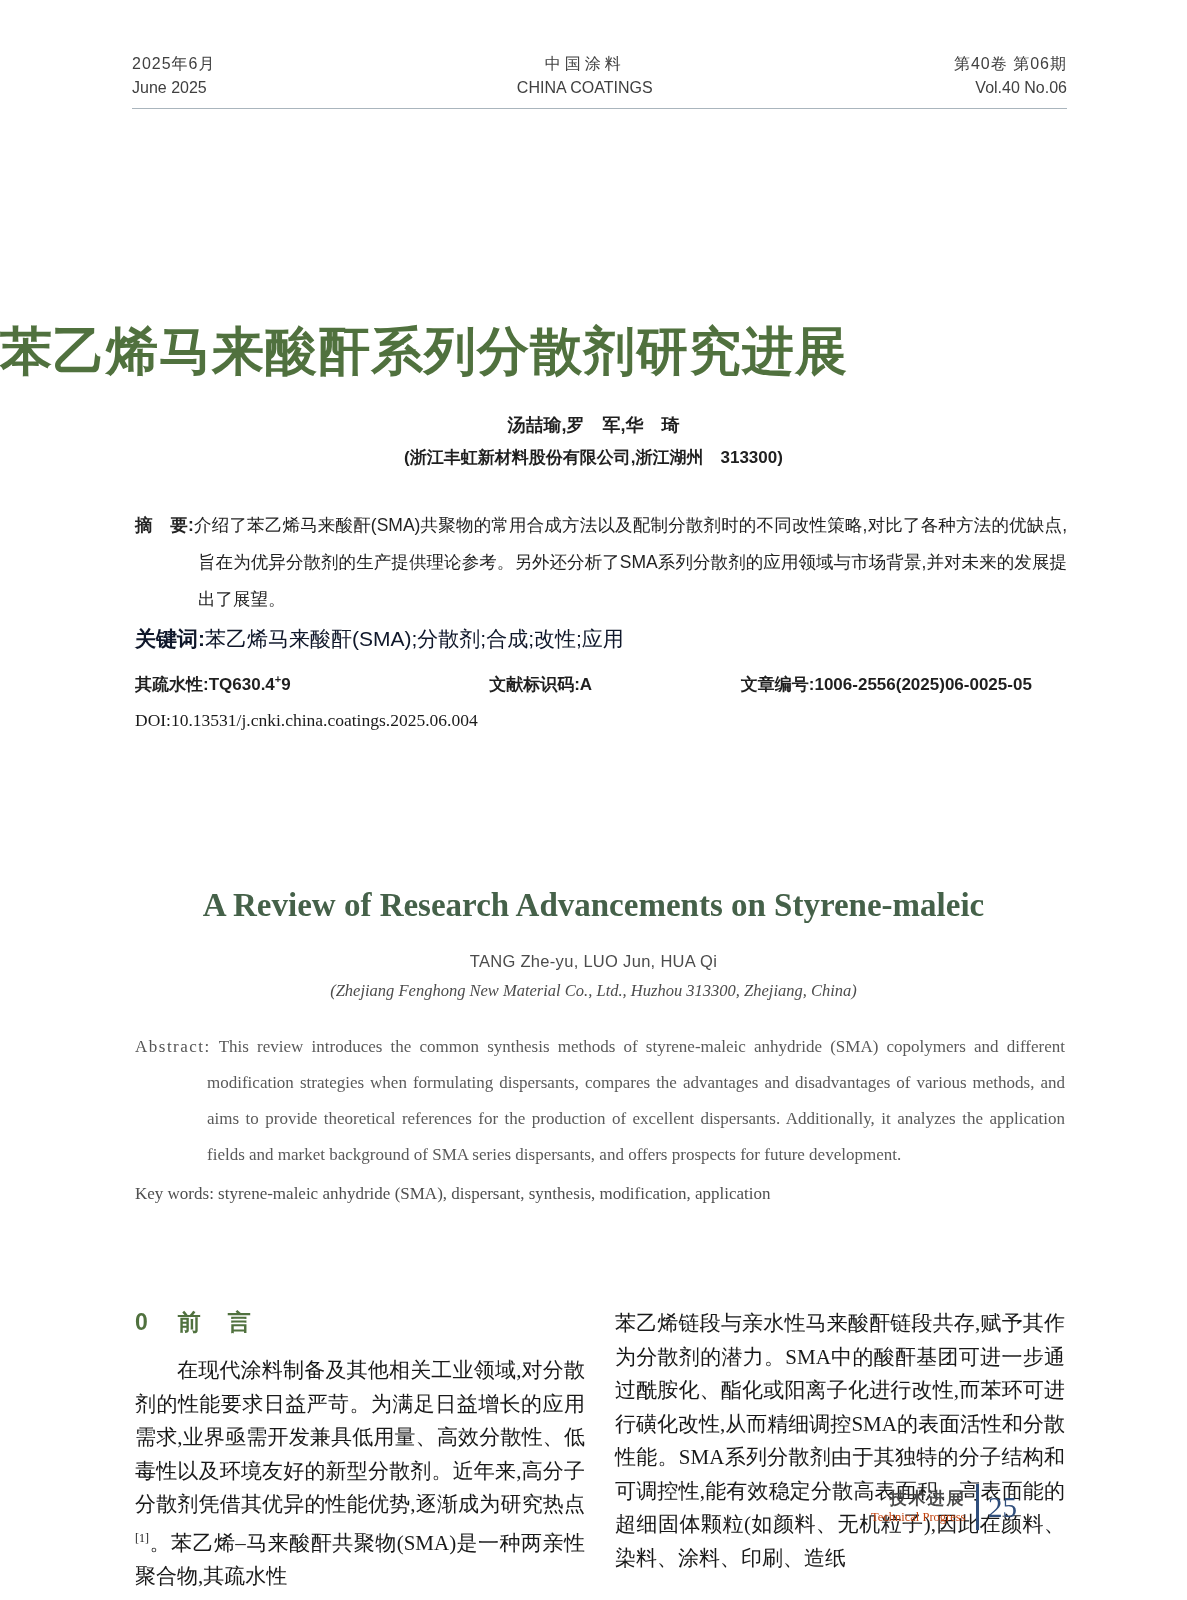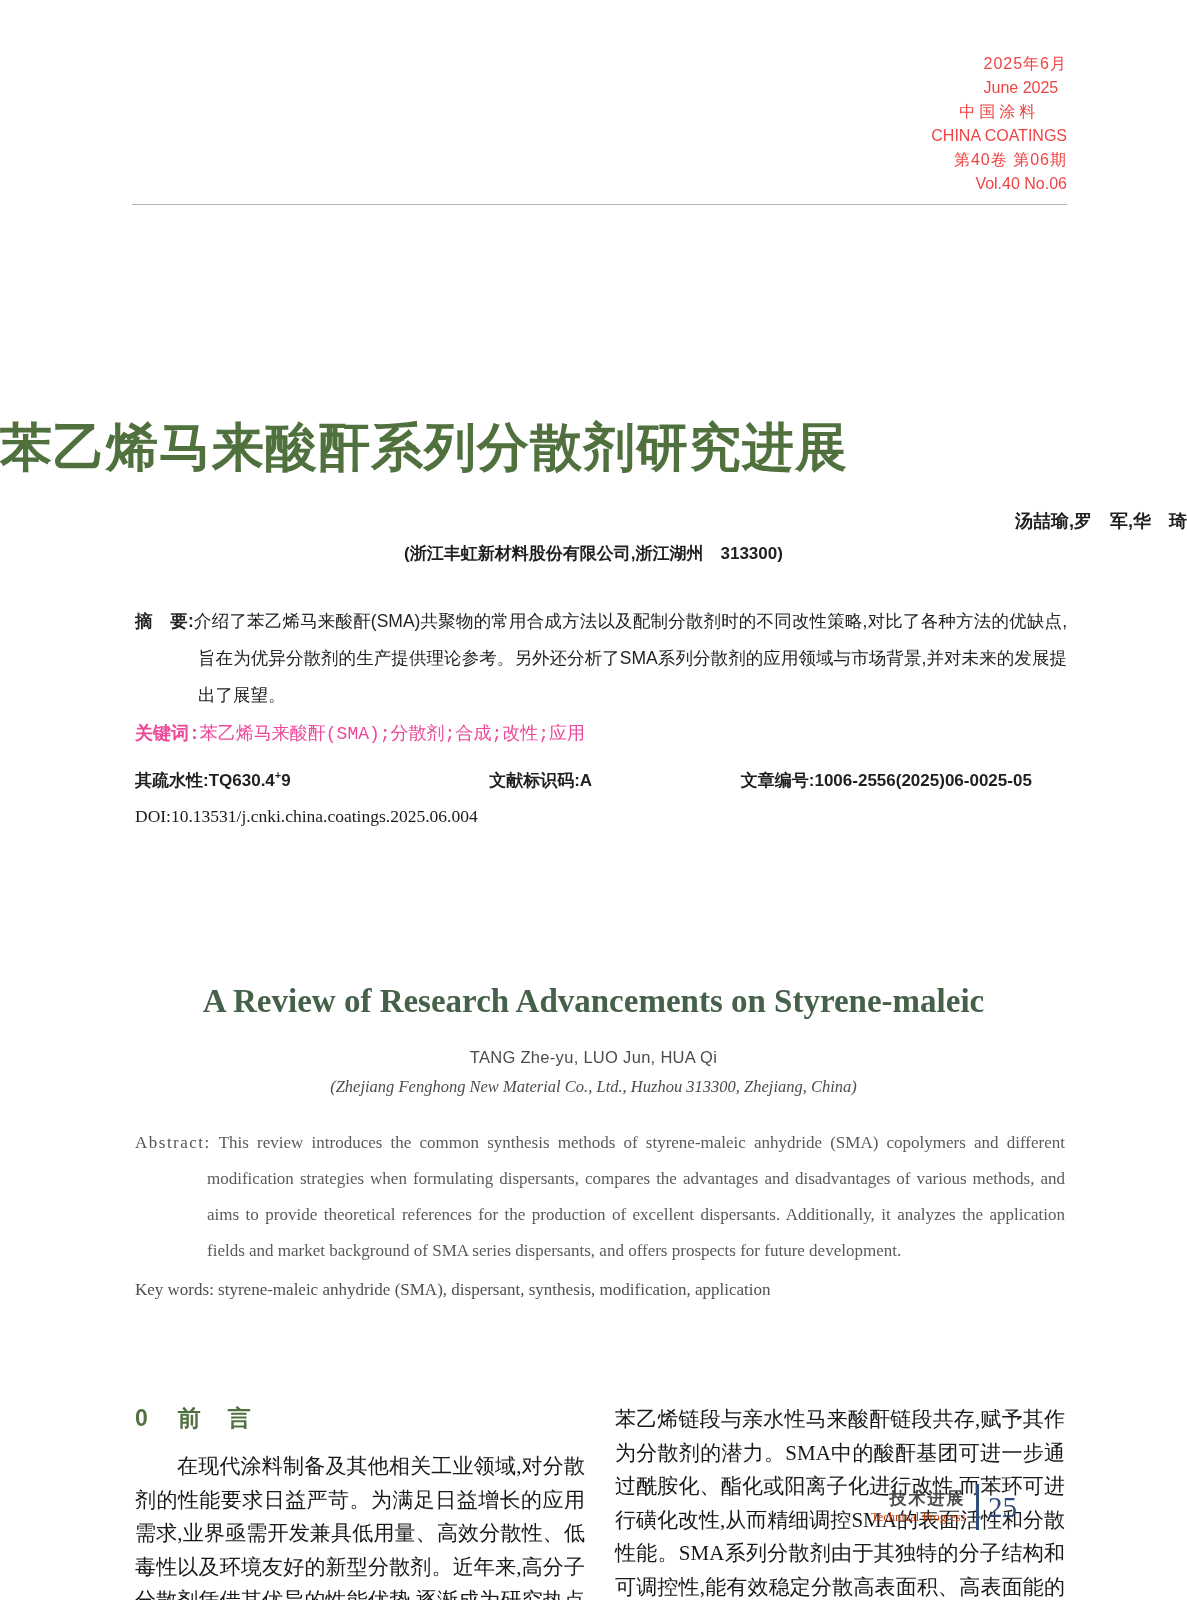--- a/index.html
+++ b/index.html
@@ -15,43 +15,42 @@
     color: #262626;
   }
   
   .header {
     display: flex;
     justify-content: space-between;
     align-items: flex-end;
     margin: 52px 120px 0 132px;
     padding-bottom: 8px;
     border-bottom: 1.5px solid #aab5bd;
-    color: #ef4444;
+    color: #404040;
     font-size: 16px;
     line-height: 24px;
-    flex-direction: column;
   }
   .header .col { display: flex; flex-direction: column; }
   .header .c-center { text-align: center; }
   .header .c-right { text-align: right; justify-content: space-between; }
   .header .cn { letter-spacing: 4px; }
   .header .c-left .cn, .header .c-right .cn { letter-spacing: 1px; }
   
   .title-cn {
     margin-top: 208px;
     text-align: left;
     font-size: 52px;
     font-weight: 700;
     color: #50713e;
     letter-spacing: 1px;
     font-family: "Liberation Sans", sans-serif;
   }
   .authors-cn {
     margin-top: 26px;
-    text-align: right;
+    text-align: center;
     font-size: 18px;
     font-weight: 700;
     color: #1f1f1f;
   }
   .affil-cn {
     margin-top: 9px;
     text-align: center;
     font-size: 17px;
     font-weight: 700;
     color: #1f1f1f;
@@ -63,25 +62,24 @@
     line-height: 37px;
     text-align: justify;
     color: #232323;
     font-weight: 500;
     padding-left: 63px;
     text-indent: -63px;
   }
   .abs-cn .lbl { font-weight: 700; }
   .kw-cn {
     margin: 2px 120px 0 135px;
-    font-size: 18px;
+    font-size: 21px;
     line-height: 37px;
-    color: #ec4899;
+    color: #0f172a;
     font-weight: 500;
-    font-family: Liberation Mono, monospace;
   }
   .kw-cn .lbl { font-weight: 700; }
   
   .meta-row {
     display: flex;
     margin: 16px 120px 0 135px;
     font-size: 17px;
     font-weight: 600;
     color: #1f1f1f;
   }

